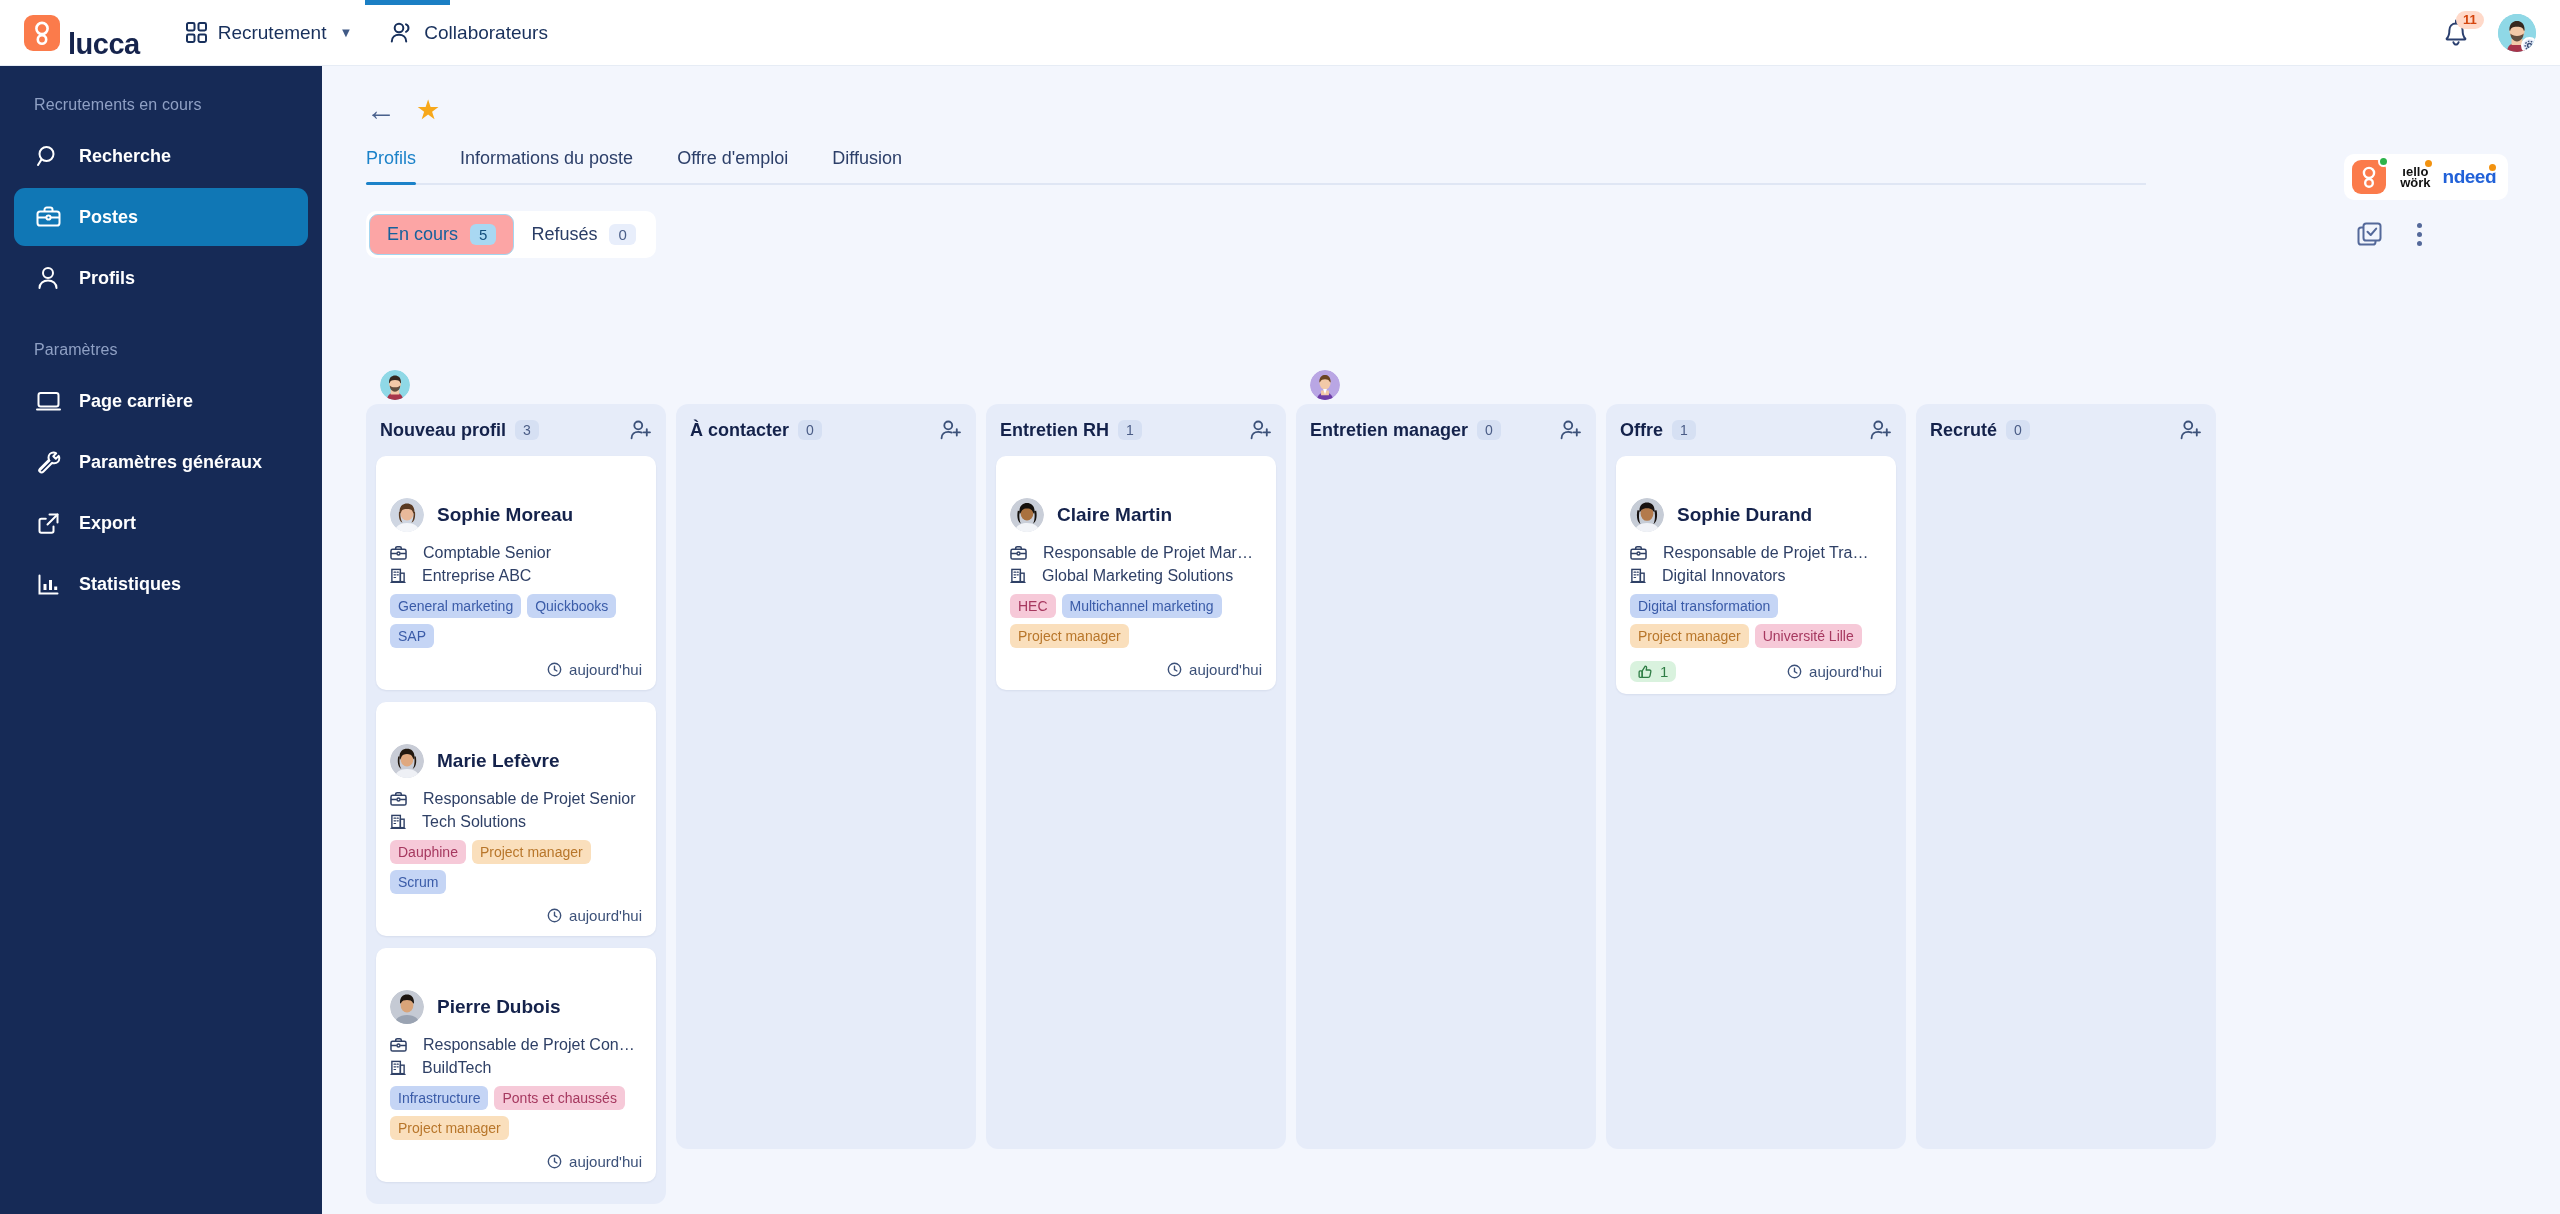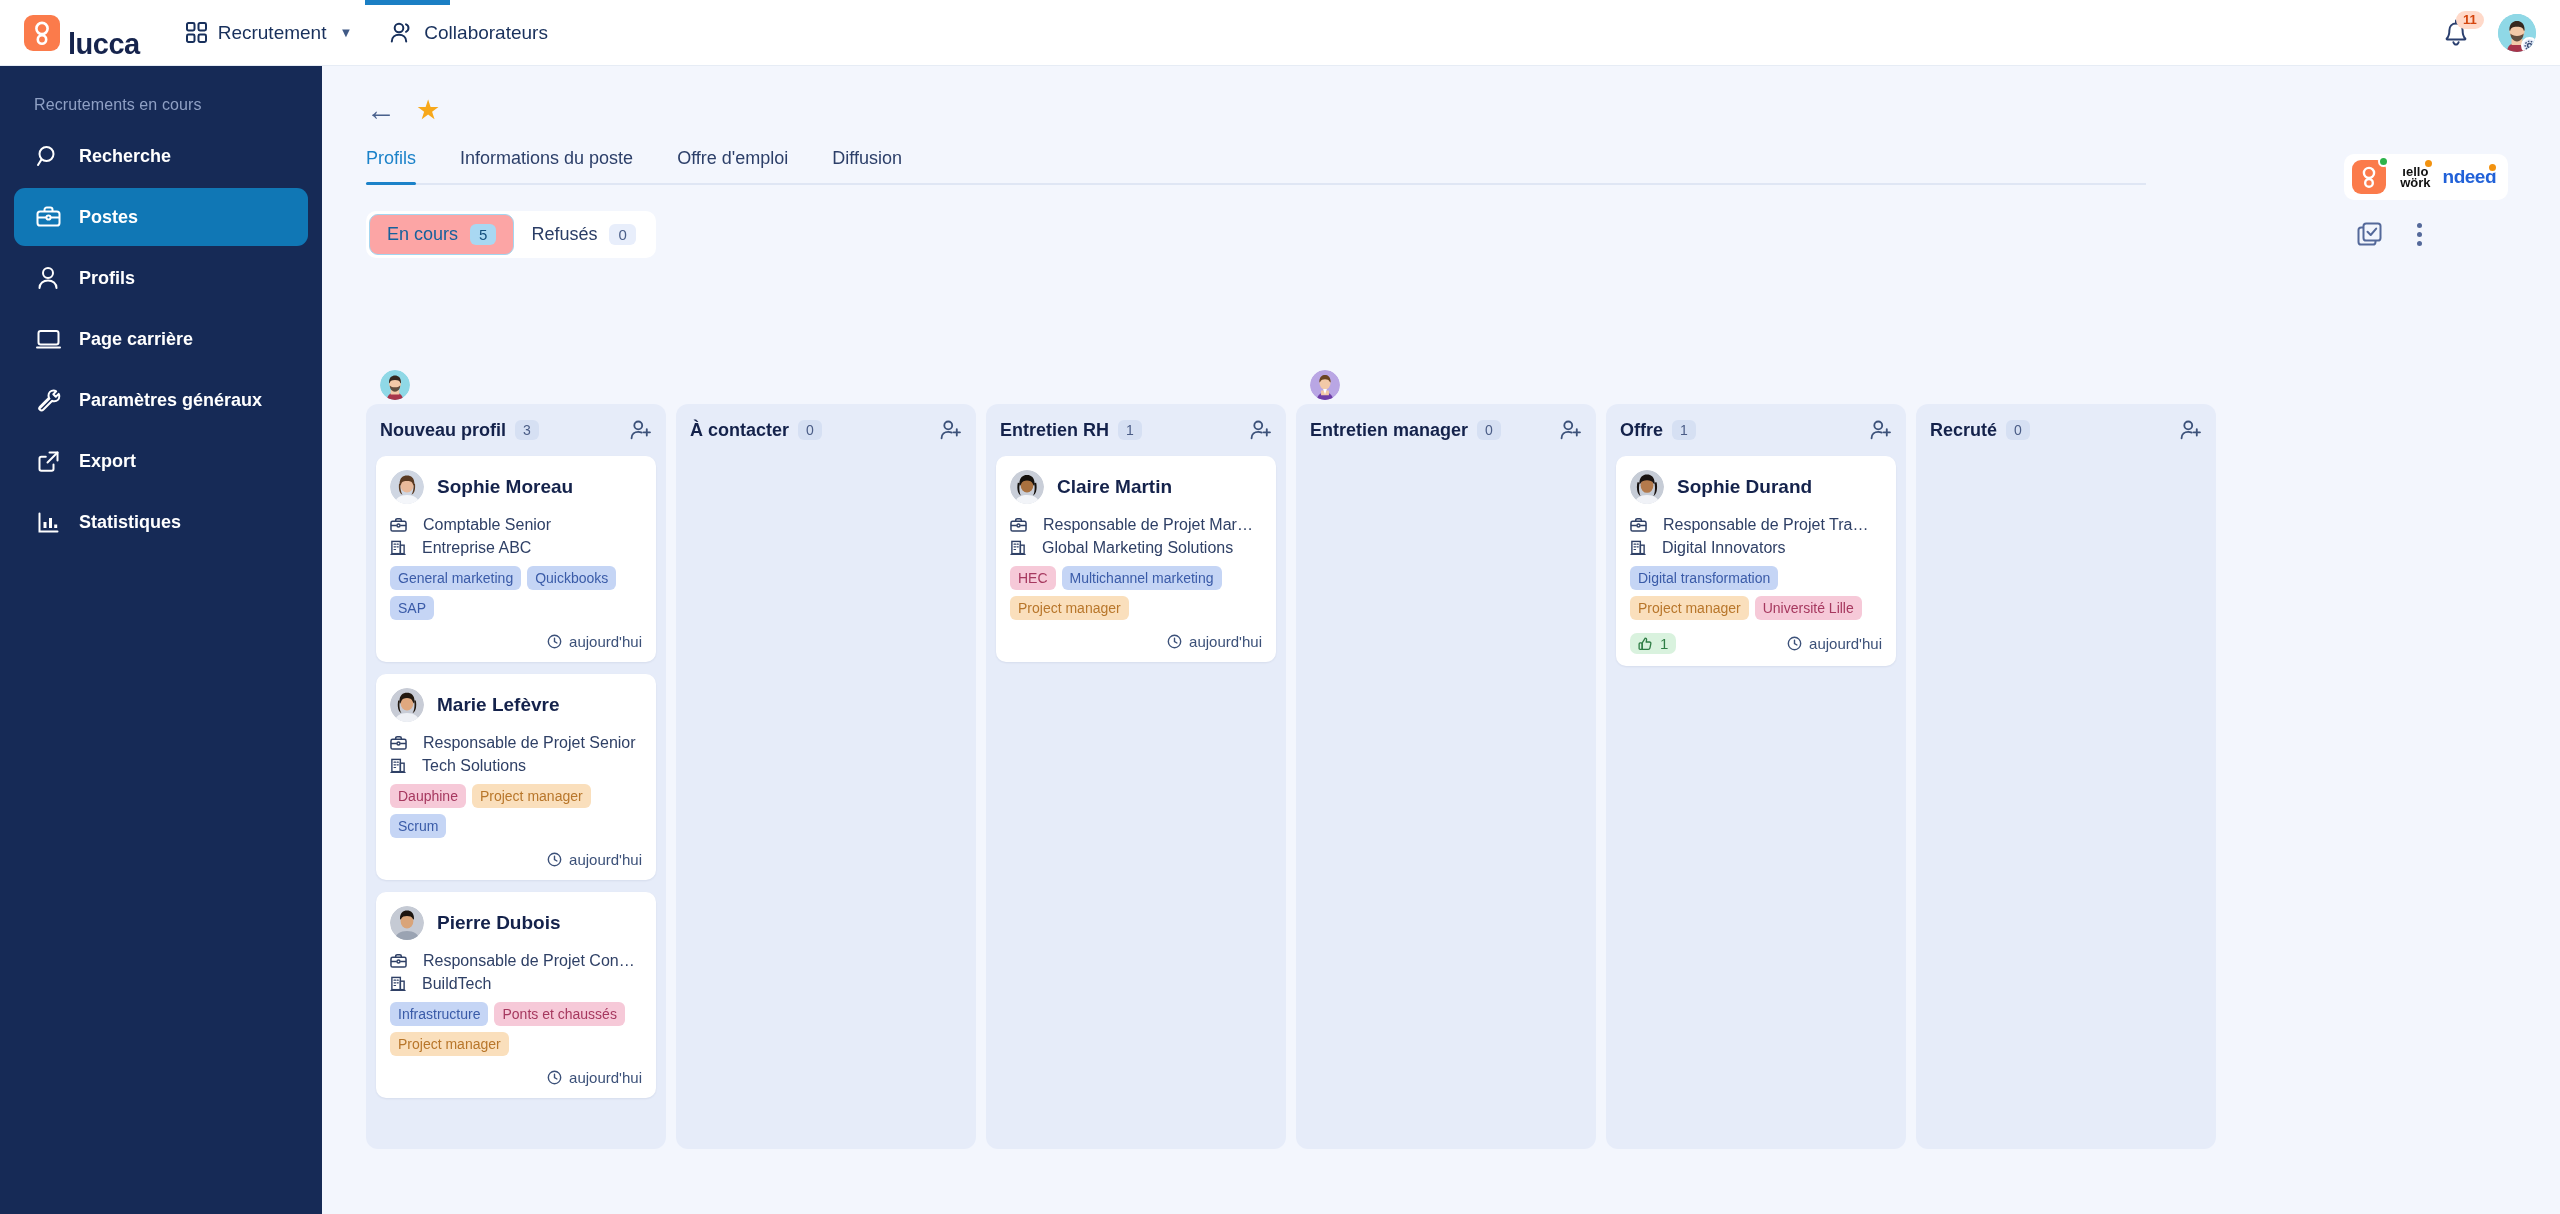--- a/index.html
+++ b/index.html
@@ -159,21 +159,21 @@
     background: #d6e0f3; color: #4a5c86; border-radius: 6px; font-size: 14px;
     margin-left: 9px; padding: 2px 8px; min-width: 22px; text-align: center;
   }
   .col-add { margin-left: auto; cursor: pointer; display: flex; }
 
   .card {
     background: #ffffff; border-radius: 10px; margin: 0 10px 12px 10px;
     padding: 14px 14px 12px 14px; box-shadow: 0 1px 2px rgba(22,42,86,.08);
     cursor: pointer;
   }
-  .card-top { display: flex; align-items: center; gap: 13px; margin-bottom: 12px; }
+  .card-top { display: flex; align-items: center; gap: 13px; margin-bottom: 12px; margin-top: 28px; }
   .cand-av { width: 34px; height: 34px; border-radius: 50%; flex: none; overflow: hidden; position: relative; }
   .cand-name { font-size: 19px; font-weight: 700; color: #14224b; }
   .card-line {
     display: flex; align-items: center; gap: 16px; font-size: 16px; color: #2f4066;
     margin-bottom: 5px; white-space: nowrap; overflow: hidden;
   }
   .card-line .ln-txt { overflow: hidden; text-overflow: ellipsis; }
   .tags { display: flex; flex-wrap: wrap; gap: 6px; margin-top: 9px; }
   .tag { font-size: 14px; border-radius: 6px; padding: 3px 8px; line-height: 18px; }
   .tag.blue { background: #c5d5f5; color: #3a5ba8; }
@@ -288,20 +288,21 @@
     <div class="side-item">
       <span class="side-ico">
         <svg width="22" height="24" viewBox="0 0 22 24">
           <circle cx="11" cy="7" r="5" fill="none" stroke="#fff" stroke-width="2"></circle>
           <path d="M2.5 22c0-4.7 3.8-7.6 8.5-7.6s8.5 2.9 8.5 7.6" fill="none" stroke="#fff" stroke-width="2" stroke-linecap="round"></path>
         </svg>
       </span>
       <span>Profils</span>
     </div>
 
+    <div class="side-section" style="margin-top:22px">Paramètres</div>
 
     <div class="side-item">
       <span class="side-ico">
         <svg width="25" height="22" viewBox="0 0 25 22">
           <rect x="2.5" y="3" width="20" height="13.5" rx="2.2" fill="none" stroke="#fff" stroke-width="2"></rect>
           <path d="M1 19.5h23" stroke="#fff" stroke-width="2" stroke-linecap="round"></path>
         </svg>
       </span>
       <span>Page carrière</span>
     </div>

